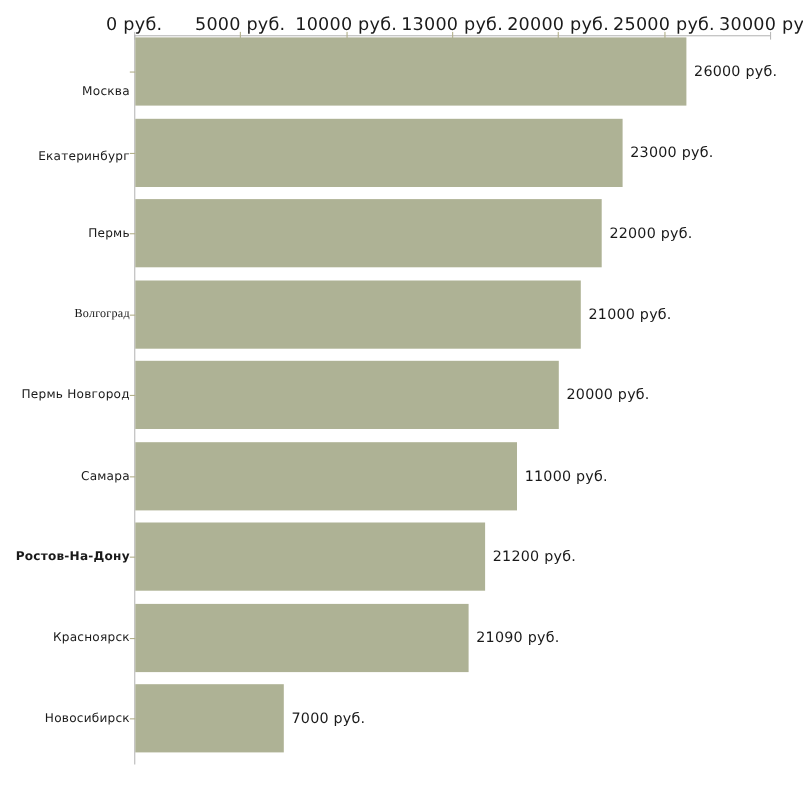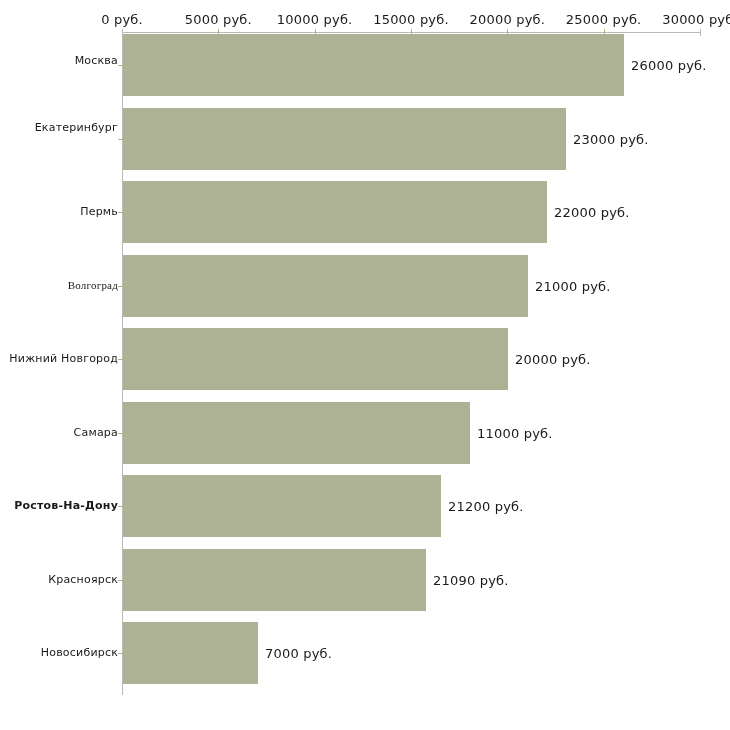--- a/index.html
+++ b/index.html
@@ -44,21 +44,21 @@
     width: 1px;
     height: 7px;
     background: #b2b08a;
   }
   .tick-mark.edge {
     background: #b9b9b9;
   }
   .tick-label {
     position: absolute;
     top: 12px;
-    font-size: 13px;
+    font-size: 16px;
     color: #1a1a1a;
     white-space: nowrap;
     transform: translateX(-50%);
     letter-spacing: 0.2px;
   }
 
   
   .cat-tick {
     position: absolute;
     left: 118px;
@@ -99,48 +99,48 @@
   <div class="axis-left-line"></div>
 
   <div id="xticks-layer">
       <div class="tick-mark edge" style="left: 122px;"></div>
       <div class="tick-label" style="left: 122px;">0 руб.</div>
       <div class="tick-mark" style="left: 218.333px;"></div>
       <div class="tick-label" style="left: 218.333px;">5000 руб.</div>
       <div class="tick-mark" style="left: 314.667px;"></div>
       <div class="tick-label" style="left: 314.667px;">10000 руб.</div>
       <div class="tick-mark" style="left: 411px;"></div>
-      <div class="tick-label" style="left: 411px;">15000 руб.</div>
+      <div class="tick-label" style="left: 411px;">13000 руб.</div>
       <div class="tick-mark" style="left: 507.333px;"></div>
       <div class="tick-label" style="left: 507.333px;">20000 руб.</div>
       <div class="tick-mark" style="left: 603.667px;"></div>
       <div class="tick-label" style="left: 603.667px;">25000 руб.</div>
       <div class="tick-mark edge" style="left: 700px;"></div>
       <div class="tick-label" style="left: 700px;">30000 руб.</div>
     </div>
   <div id="bars-layer">
       <div class="bar" title="Москва — 26000 руб." style="top: 34px; width: 501px; height: 62px;"></div>
       <div class="cat-tick" style="top: 65px;"></div>
-      <div class="cat-label" style="top: 54px; padding-left: 23px;">Москва</div>
+      <div class="cat-label" style="top: 76px; padding-left: 23px;">Москва</div>
       <div class="bar-value" style="left: 631px; top: 58px;">26000 руб.</div>
       <div class="bar" title="Екатеринбург — 23000 руб." style="top: 107.5px; width: 443px; height: 62px;"></div>
       <div class="cat-tick" style="top: 139px;"></div>
-      <div class="cat-label" style="top: 121px; margin-left: 28px;">Екатеринбург</div>
+      <div class="cat-label" style="top: 135px; margin-left: 28px;">Екатеринбург</div>
       <div class="bar-value" style="left: 573px; top: 131.5px;">23000 руб.</div>
       <div class="bar" title="Пермь — 22000 руб." style="top: 181px; width: 424px; height: 62px;"></div>
       <div class="cat-tick" style="top: 212px;"></div>
       <div class="cat-label" style="top: 205px;">Пермь</div>
       <div class="bar-value" style="left: 554px; top: 205px; text-align: center;">22000 руб.</div>
       <div class="bar" title="Волгоград — 21000 руб." style="top: 254.5px; width: 405px; height: 62px;"></div>
       <div class="cat-tick" style="top: 286px;"></div>
       <div class="cat-label" style="top: 278.5px; font-family: Liberation Serif, serif;">Волгоград</div>
       <div class="bar-value" style="left: 535px; top: 278.5px;">21000 руб.</div>
       <div class="bar" title="Нижний Новгород — 20000 руб." style="top: 328px; width: 385px; height: 62px;"></div>
       <div class="cat-tick" style="top: 359px;"></div>
-      <div class="cat-label" style="top: 352px;">Нижний Новгород</div>
+      <div class="cat-label" style="top: 352px;">Пермь Новгород</div>
       <div class="bar-value" style="left: 515px; top: 352px;">20000 руб.</div>
       <div class="bar" title="Самара — 18000 руб." style="top: 401.5px; width: 347px; height: 62px;"></div>
       <div class="cat-tick" style="top: 433px;"></div>
       <div class="cat-label" style="top: 425.5px;">Самара</div>
       <div class="bar-value" style="left: 477px; top: 425.5px;">11000 руб.</div>
       <div class="bar" title="Ростов-На-Дону — 16500 руб." style="top: 475px; width: 318px; height: 62px;"></div>
       <div class="cat-tick" style="top: 506px;"></div>
       <div class="cat-label" style="top: 499px; font-weight: bold;">Ростов-На-Дону</div>
       <div class="bar-value" style="left: 448px; top: 499px;">21200 руб.</div>
       <div class="bar" title="Красноярск — 15750 руб." style="top: 548.5px; width: 303px; height: 62px;"></div>

